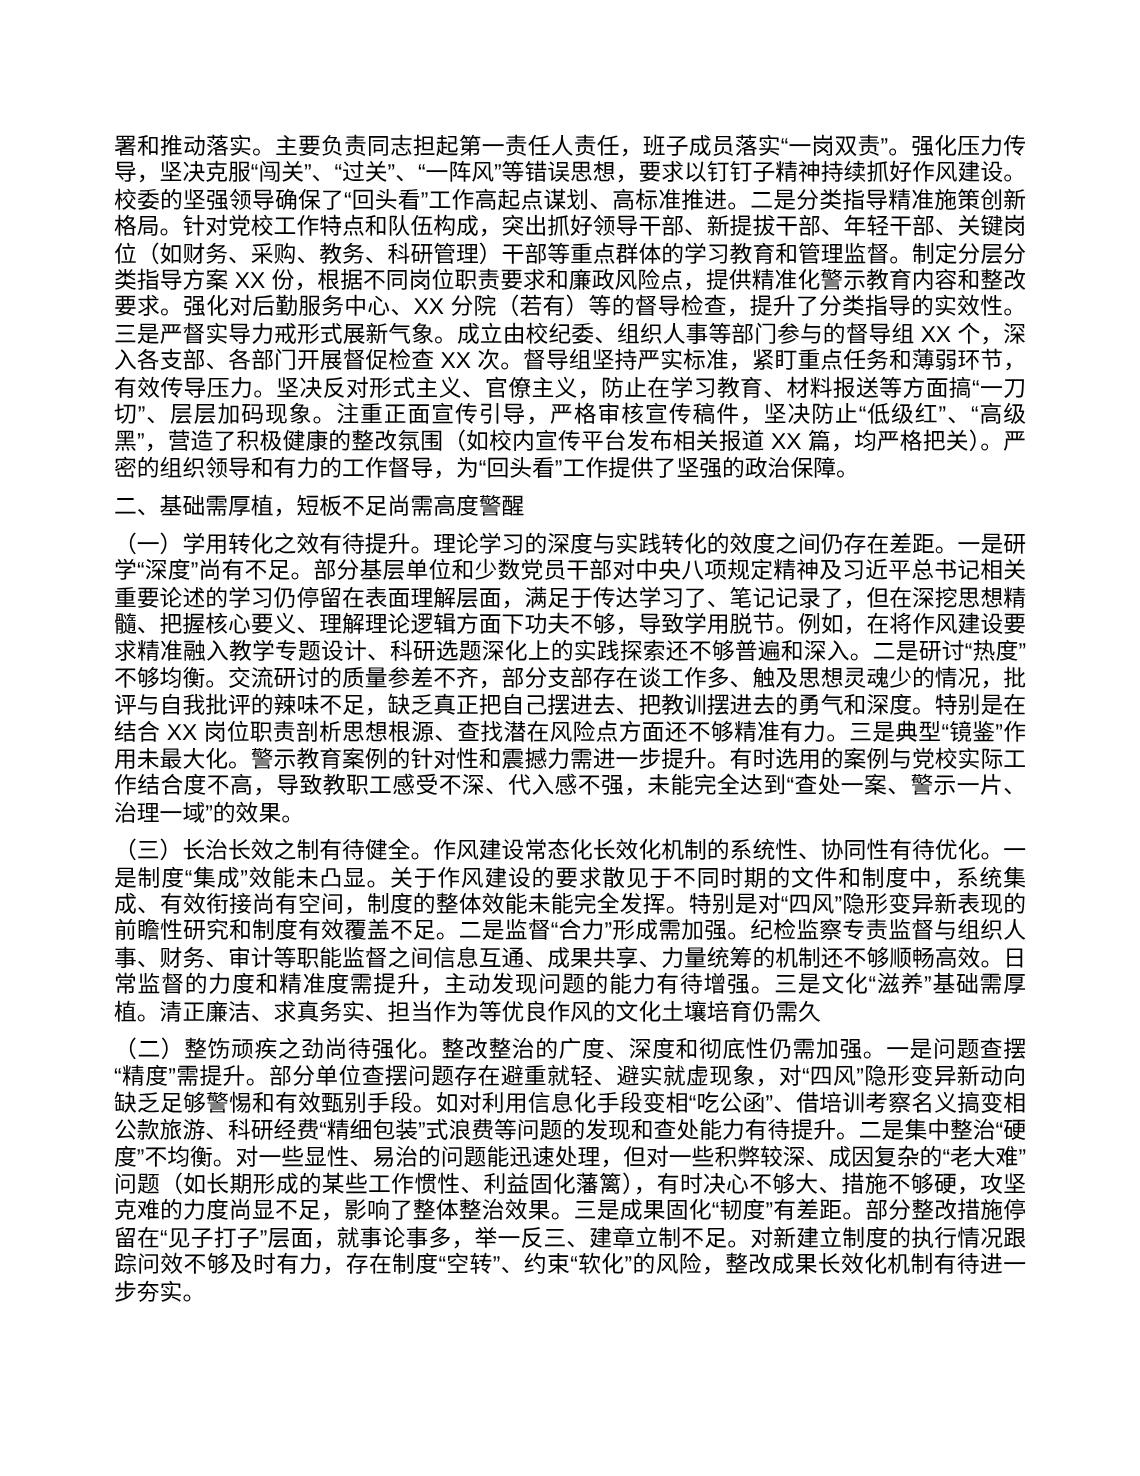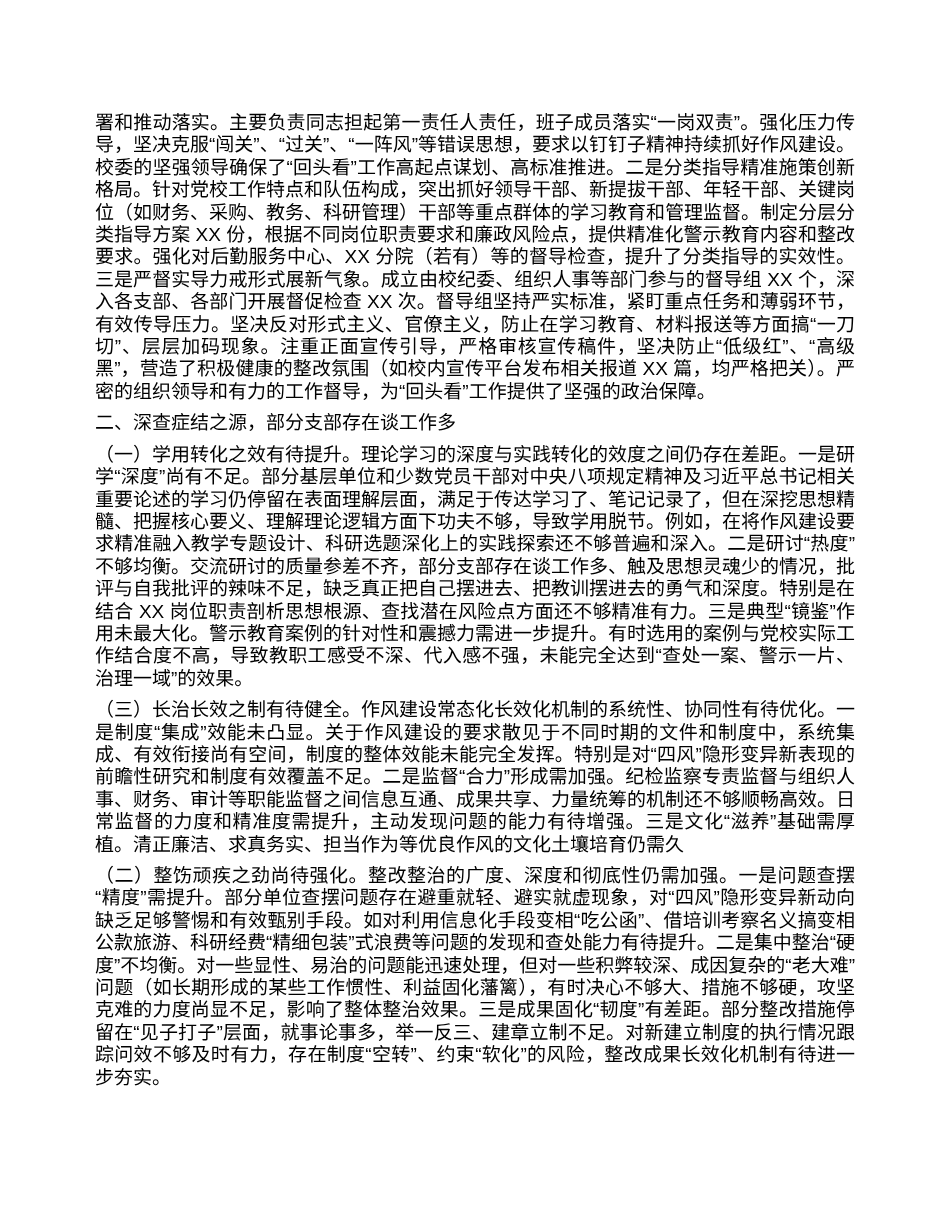--- a/index.html
+++ b/index.html
@@ -27,17 +27,17 @@
   }
   .heading {
     text-align: left;
   }
 </style>
 </head>
 <body>
 
 <div class="page">
   <p class="para">署和推动落实。主要负责同志担起第一责任人责任，班子成员落实“一岗双责”。强化压力传导，坚决克服“闯关”、“过关”、“一阵风”等错误思想，要求以钉钉子精神持续抓好作风建设。校委的坚强领导确保了“回头看”工作高起点谋划、高标准推进。二是分类指导精准施策创新格局。针对党校工作特点和队伍构成，突出抓好领导干部、新提拔干部、年轻干部、关键岗位（如财务、采购、教务、科研管理）干部等重点群体的学习教育和管理监督。制定分层分类指导方案 XX 份，根据不同岗位职责要求和廉政风险点，提供精准化警示教育内容和整改要求。强化对后勤服务中心、XX 分院（若有）等的督导检查，提升了分类指导的实效性。三是严督实导力戒形式展新气象。成立由校纪委、组织人事等部门参与的督导组 XX 个，深入各支部、各部门开展督促检查 XX 次。督导组坚持严实标准，紧盯重点任务和薄弱环节，有效传导压力。坚决反对形式主义、官僚主义，防止在学习教育、材料报送等方面搞“一刀切”、层层加码现象。注重正面宣传引导，严格审核宣传稿件，坚决防止“低级红”、“高级黑”，营造了积极健康的整改氛围（如校内宣传平台发布相关报道 XX 篇，均严格把关）。严密的组织领导和有力的工作督导，为“回头看”工作提供了坚强的政治保障。</p>
-  <p class="para heading">二、深查症结之源，部分支部存在谈工作多</p>
+  <p class="para heading">二、基础需厚植，短板不足尚需高度警醒</p>
   <p class="para">（一）学用转化之效有待提升。理论学习的深度与实践转化的效度之间仍存在差距。一是研学“深度”尚有不足。部分基层单位和少数党员干部对中央八项规定精神及习近平总书记相关重要论述的学习仍停留在表面理解层面，满足于传达学习了、笔记记录了，但在深挖思想精髓、把握核心要义、理解理论逻辑方面下功夫不够，导致学用脱节。例如，在将作风建设要求精准融入教学专题设计、科研选题深化上的实践探索还不够普遍和深入。二是研讨“热度”不够均衡。交流研讨的质量参差不齐，部分支部存在谈工作多、触及思想灵魂少的情况，批评与自我批评的辣味不足，缺乏真正把自己摆进去、把教训摆进去的勇气和深度。特别是在结合 XX 岗位职责剖析思想根源、查找潜在风险点方面还不够精准有力。三是典型“镜鉴”作用未最大化。警示教育案例的针对性和震撼力需进一步提升。有时选用的案例与党校实际工作结合度不高，导致教职工感受不深、代入感不强，未能完全达到“查处一案、警示一片、治理一域”的效果。</p>
   <p class="para">（三）长治长效之制有待健全。作风建设常态化长效化机制的系统性、协同性有待优化。一是制度“集成”效能未凸显。关于作风建设的要求散见于不同时期的文件和制度中，系统集成、有效衔接尚有空间，制度的整体效能未能完全发挥。特别是对“四风”隐形变异新表现的前瞻性研究和制度有效覆盖不足。二是监督“合力”形成需加强。纪检监察专责监督与组织人事、财务、审计等职能监督之间信息互通、成果共享、力量统筹的机制还不够顺畅高效。日常监督的力度和精准度需提升，主动发现问题的能力有待增强。三是文化“滋养”基础需厚植。清正廉洁、求真务实、担当作为等优良作风的文化土壤培育仍需久</p>
   <p class="para">（二）整饬顽疾之劲尚待强化。整改整治的广度、深度和彻底性仍需加强。一是问题查摆“精度”需提升。部分单位查摆问题存在避重就轻、避实就虚现象，对“四风”隐形变异新动向缺乏足够警惕和有效甄别手段。如对利用信息化手段变相“吃公函”、借培训考察名义搞变相公款旅游、科研经费“精细包装”式浪费等问题的发现和查处能力有待提升。二是集中整治“硬度”不均衡。对一些显性、易治的问题能迅速处理，但对一些积弊较深、成因复杂的“老大难”问题（如长期形成的某些工作惯性、利益固化藩篱），有时决心不够大、措施不够硬，攻坚克难的力度尚显不足，影响了整体整治效果。三是成果固化“韧度”有差距。部分整改措施停留在“见子打子”层面，就事论事多，举一反三、建章立制不足。对新建立制度的执行情况跟踪问效不够及时有力，存在制度“空转”、约束“软化”的风险，整改成果长效化机制有待进一步夯实。</p>
 </div>
 
 </body></html>

